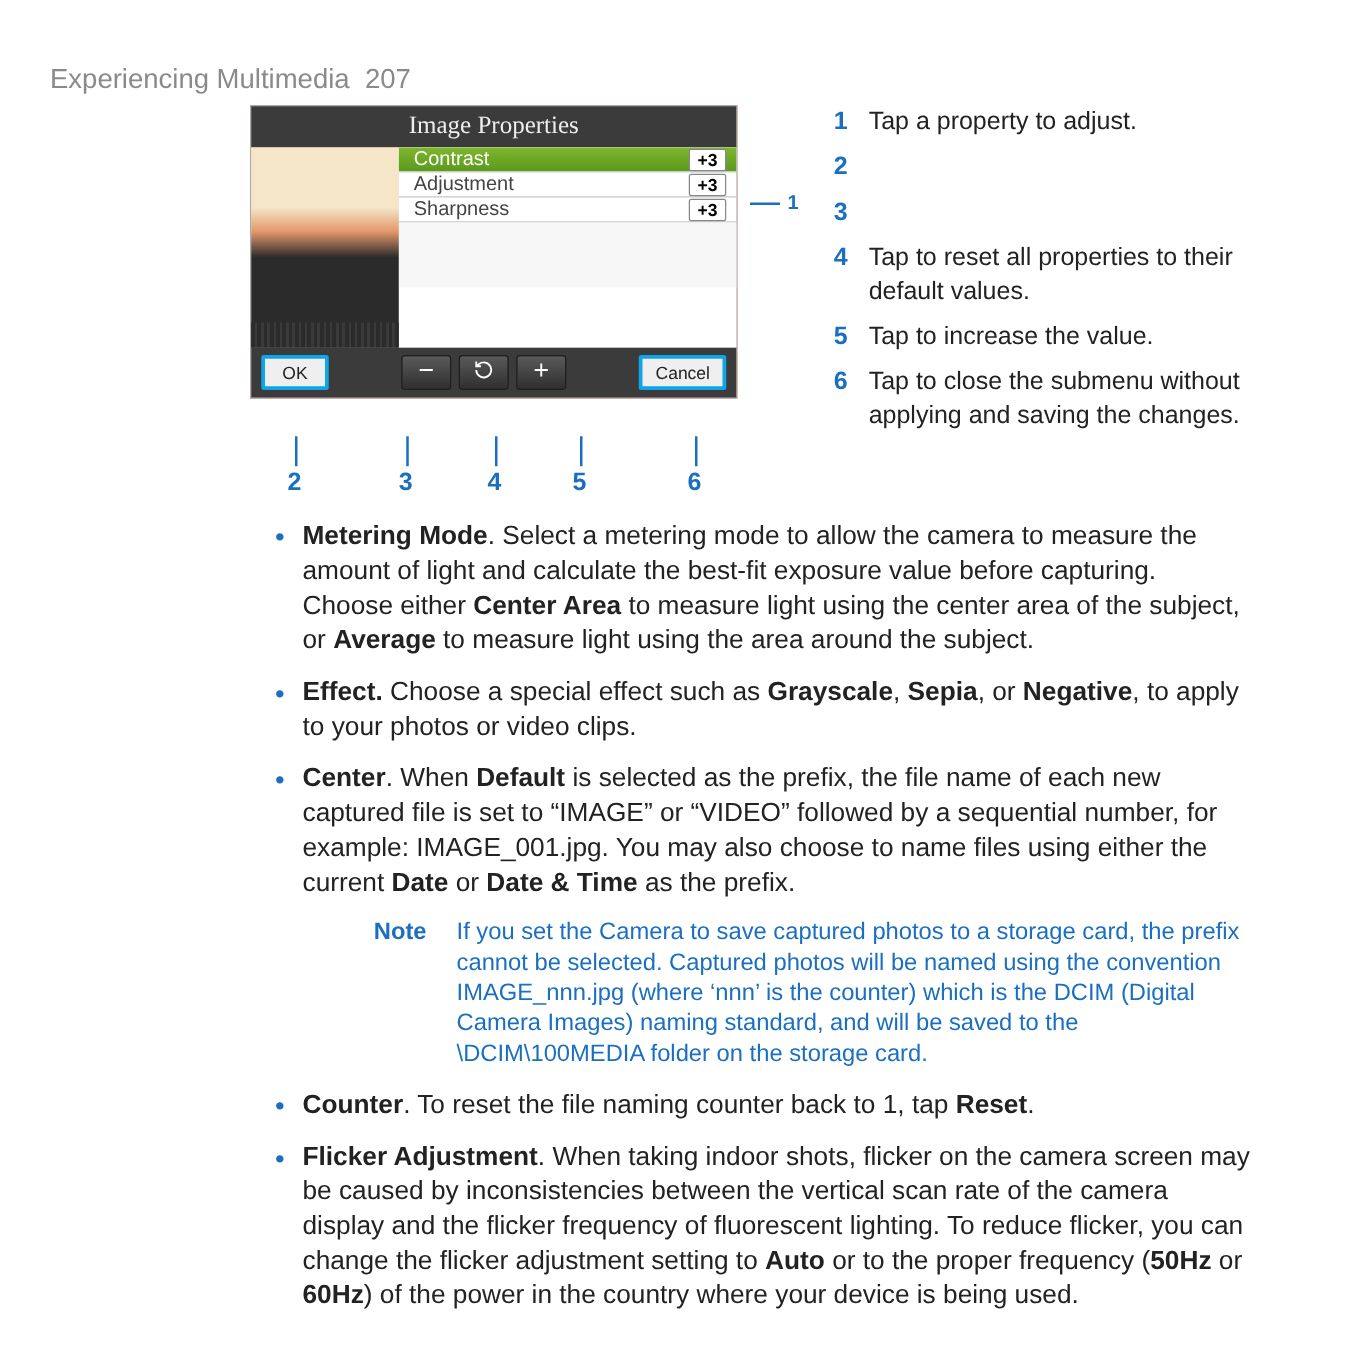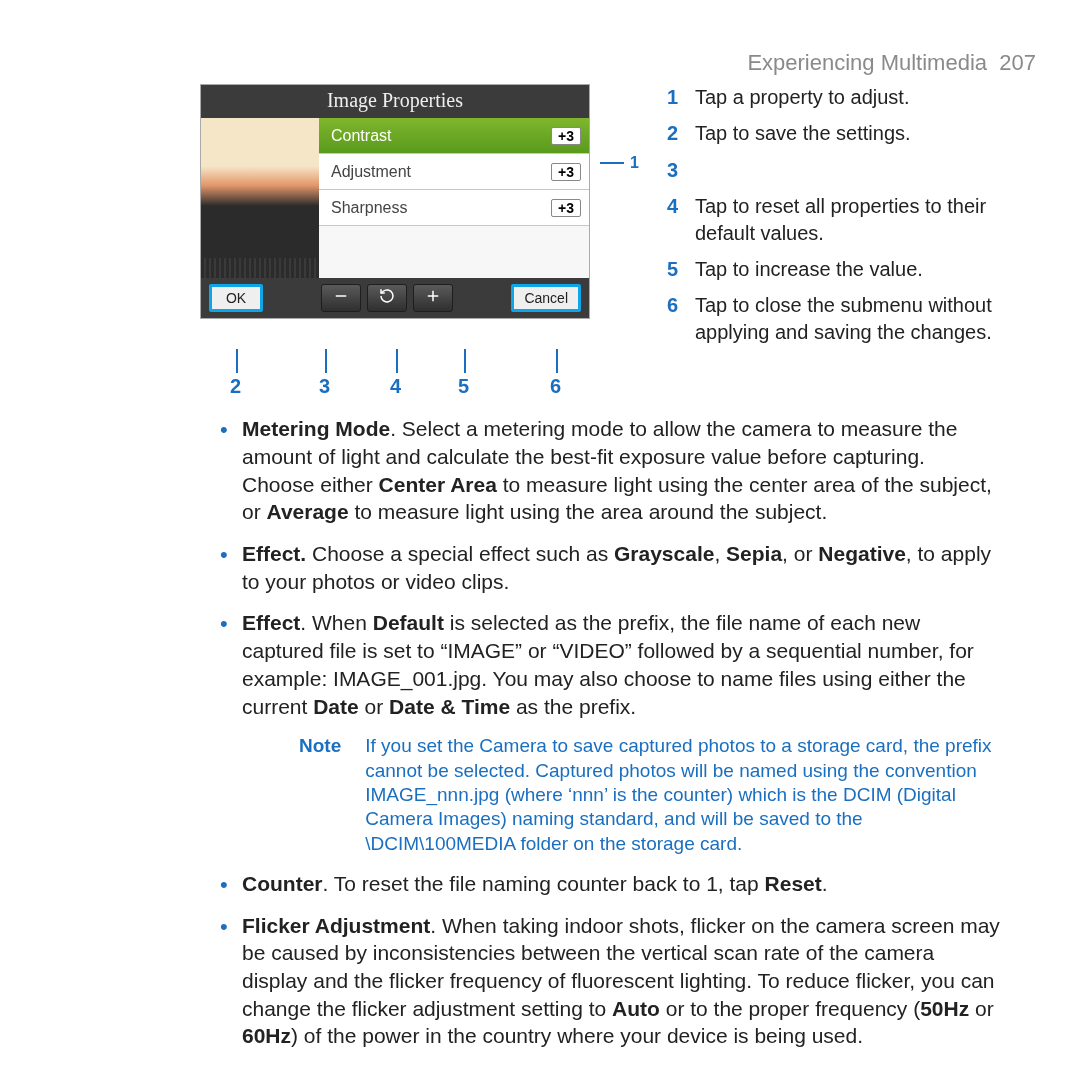--- a/index.html
+++ b/index.html
@@ -6,21 +6,20 @@
   body {
     width: 1080px;
     height: 1080px;
     background: #fff;
     font-family: "Segoe UI", "Myriad Pro", Arial, sans-serif;
     color: #222;
     position: relative;
     padding: 50px 40px 40px 40px;
   }
   .page-header {
-    text-align: right;
     color: #8a8a8a;
     font-size: 22px;
     margin-bottom: 8px;
     padding-right: 4px;
   }
   .callout-blue { color: #1a6fc0; font-weight: 700; }
 
   
   .top-row {
     display: flex;
@@ -50,21 +49,21 @@
     background: linear-gradient(#f5e6c8 0%, #f5e6c8 30%, #e4976a 42%, #2b2b2b 55%, #2b2b2b 100%);
     position: relative;
   }
   .thumb::after{
     content:""; position:absolute; left:0; right:0; bottom:0; height:20px;
     background: repeating-linear-gradient(90deg,#2b2b2b 0 3px,#3a3a3a 3px 5px);
   }
   .props { flex: 1; background: #fff; }
   .row {
     display: flex; align-items: center; justify-content: space-between;
-    height: 36px; padding: 0 8px 0 12px;
+    height: 20px; padding: 0 8px 0 12px;
     border-bottom: 1px solid #c7c7c7;
     font-size: 16px; color: #444;
   }
   .row.sel {
     background: linear-gradient(#7fb62e,#5a9a1c);
     color: #fff;
   }
   .row.empty { height: 52px; background:#f7f7f7; border-bottom:none;}
   .val {
     background: #fff; color:#000; font-weight:700;
@@ -189,21 +188,20 @@
     <span class="callout-blue">1</span>
   </div>
 
   <div class="numlist">
     <div class="item">
         <span class="n">1</span>
         <span>Tap a property to adjust.</span>
       </div>
     <div class="item">
         <span class="n">2</span>
-        <span>Tap to save the settings.</span>
       </div>
     <div class="item">
         <span class="n">3</span>
       </div>
     <div class="item">
         <span class="n">4</span>
         <span>Tap to reset all properties to their default values.</span>
       </div>
     <div class="item">
         <span class="n">5</span>
@@ -230,21 +228,21 @@
 </div>
 
 <ul class="bullets">
   <li>
     <b>Metering Mode</b><span>. Select a metering mode to allow the camera to measure the amount of light and calculate the best-fit exposure value before capturing. Choose either </span><b>Center Area</b><span> to measure light using the center area of the subject, or </span><b>Average</b><span> to measure light using the area around the subject.</span>
   </li>
   <li>
     <b>Effect.</b><span> Choose a special effect such as </span><b>Grayscale</b><span>, </span><b>Sepia</b><span>, or </span><b>Negative</b><span>, to apply to your photos or video clips.</span>
   </li>
   <li>
-    <b>Effect</b><span>. When </span><b>Default</b><span> is selected as the prefix, the file name of each new captured file is set to “IMAGE” or “VIDEO” followed by a sequential number, for example: IMAGE_001.jpg. You may also choose to name files using either the current </span><b>Date</b><span> or </span><b>Date &amp; Time</b><span> as the prefix.</span>
+    <b>Center</b><span>. When </span><b>Default</b><span> is selected as the prefix, the file name of each new captured file is set to “IMAGE” or “VIDEO” followed by a sequential number, for example: IMAGE_001.jpg. You may also choose to name files using either the current </span><b>Date</b><span> or </span><b>Date &amp; Time</b><span> as the prefix.</span>
   </li>
 </ul>
 
 <div class="note-block">
   <div class="note-label">Note</div>
   <div>If you set the Camera to save captured photos to a storage card, the prefix cannot be selected. Captured photos will be named using the convention IMAGE_nnn.jpg (where ‘nnn’ is the counter) which is the DCIM (Digital Camera Images) naming standard, and will be saved to the \DCIM\100MEDIA folder on the storage card.</div>
 </div>
 
 <ul class="bullets" style="margin-top:4px">
   <li>

